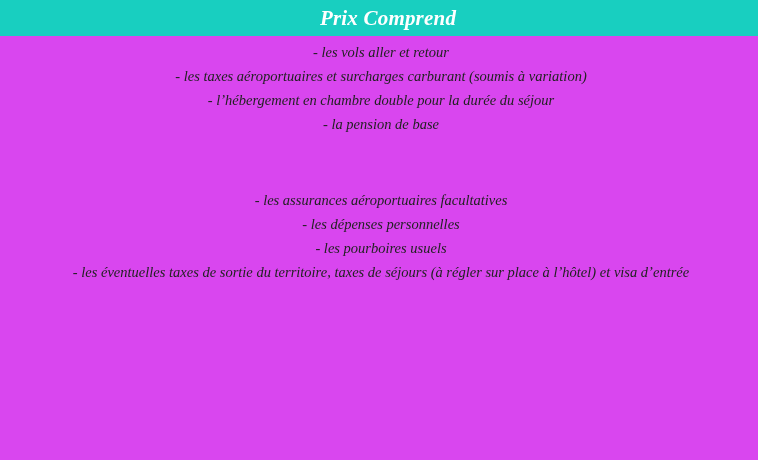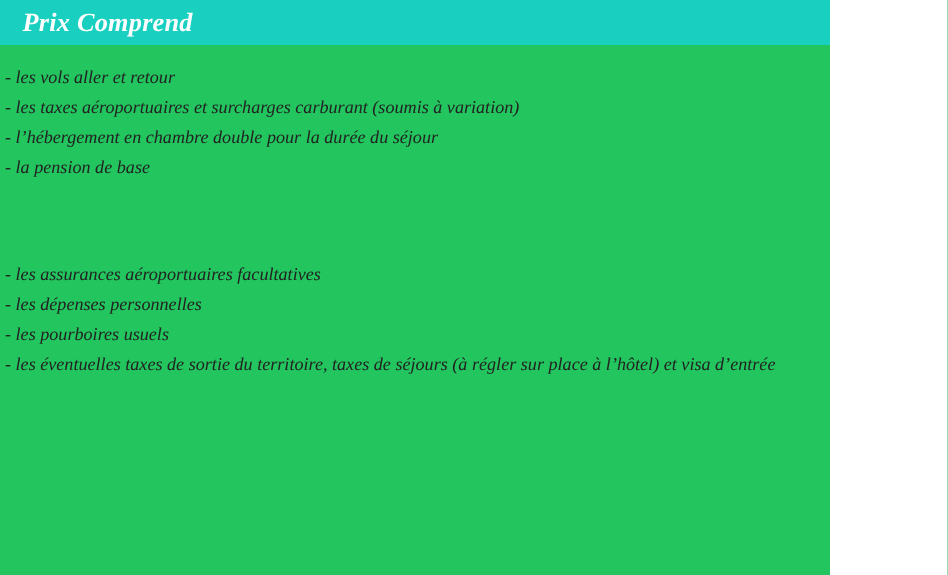--- a/index.html
+++ b/index.html
@@ -8,44 +8,45 @@
   }
   body {
     width: 758px;
     height: 460px;
     background: #ffffff;
     font-family: "Liberation Sans", sans-serif;
     overflow: hidden;
   }
   .page {
     position: relative;
-    width: 664px;
+    width: 758px;
     height: 460px;
-    background: #22c55e;
+    background: #d946ef;
+    text-align: center;
   }
   .section {
     width: 100%;
   }
   .section-header {
     background: #18cfc0;
     color: #ffffff;
     font-family: "Liberation Serif", serif;
     font-style: italic;
     font-weight: bold;
     font-size: 21px;
     line-height: 36px;
     height: 36px;
     padding-left: 18px;
     box-sizing: border-box;
     letter-spacing: 0.2px;
     white-space: nowrap;
     overflow: hidden;
   }
   .section-body {
-    padding: 14px 0 0 0;
+    padding: 4px 0 0 0;
   }
   .item {
     font-family: "Liberation Serif", serif;
     font-style: italic;
     font-size: 14.5px;
     color: #222222;
     line-height: 24px;
     padding-left: 4px;
     white-space: nowrap;
   }

